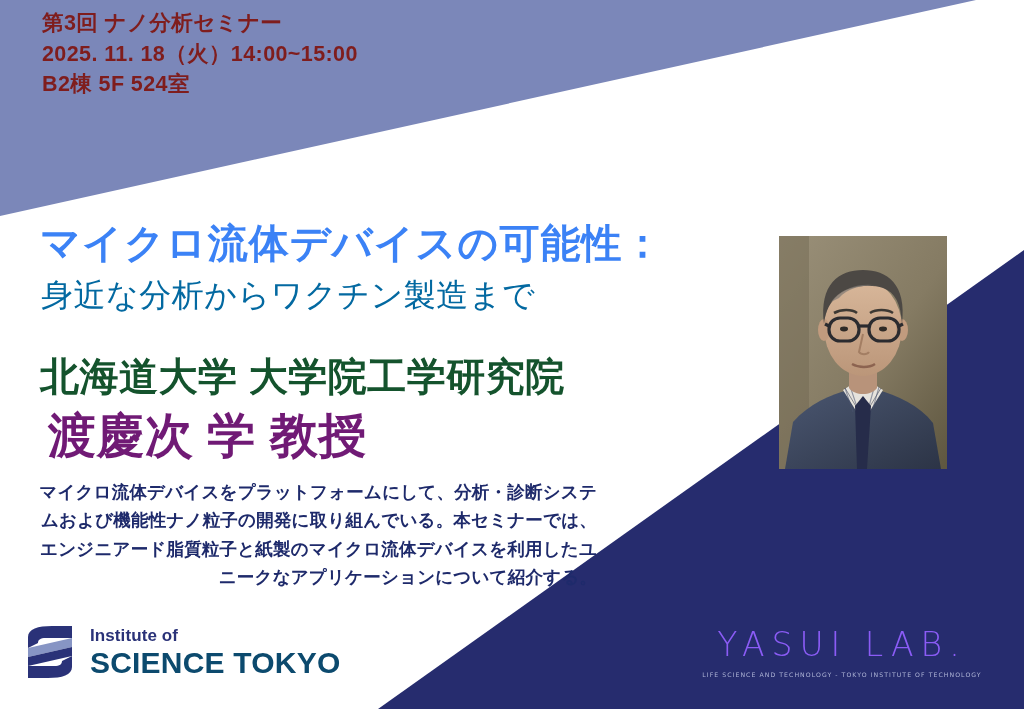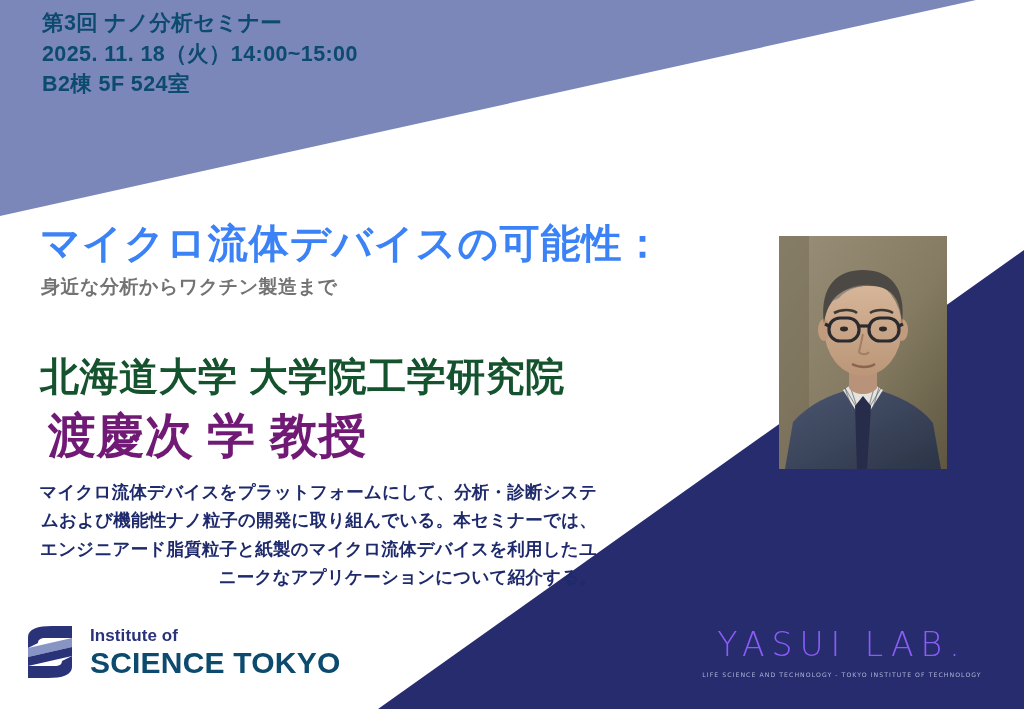--- a/index.html
+++ b/index.html
@@ -36,21 +36,21 @@
     -webkit-clip-path: polygon(1024px 250px, 1024px 709px, 378px 709px);
     clip-path: polygon(1024px 250px, 1024px 709px, 378px 709px);
   }
 
   
   .header-block {
     position: absolute;
     left: 42px;
     top: 8px;
     line-height: 1.42;
-    color: #0c4a6e;
+    color: #7f1d1d;
     font-weight: bold;
     font-size: 21.5px;
     letter-spacing: 0.4px;
     white-space: nowrap;
   }
   .header-block div { margin: 0; padding: 0; }
 
   
   .title-main {
     position: absolute;
@@ -59,23 +59,23 @@
     font-size: 40px;
     font-weight: bold;
     color: #3b82f6;
     letter-spacing: 1px;
     white-space: nowrap;
   }
   .title-sub {
     position: absolute;
     left: 41px;
     top: 274px;
-    font-size: 19px;
-    font-weight: bold;
-    color: #737373;
+    font-size: 32px;
+    font-weight: normal;
+    color: #0369a1;
     letter-spacing: 0.5px;
     white-space: nowrap;
   }
 
   
   .speaker-affil {
     position: absolute;
     left: 40px;
     top: 350px;
     font-size: 39px;

